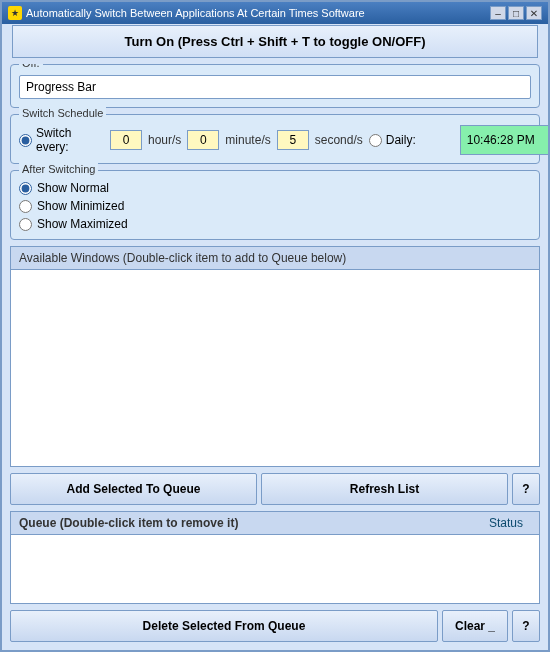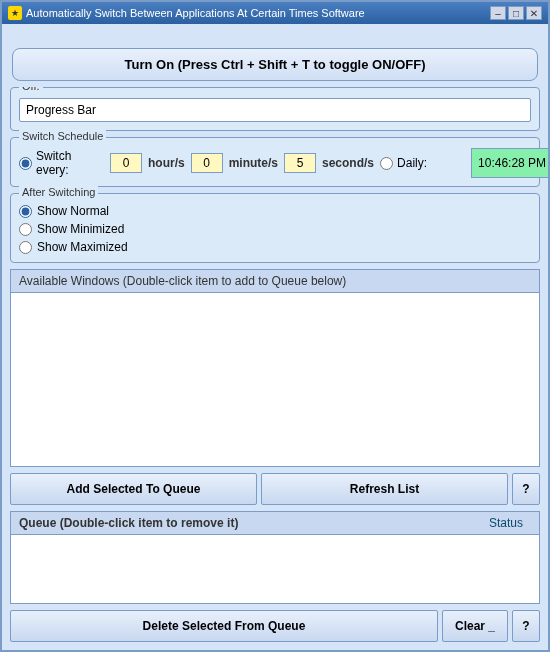--- a/index.html
+++ b/index.html
@@ -66,27 +66,27 @@
       cursor: pointer;
       display: flex;
       align-items: center;
       justify-content: center;
       color: #333;
     }
 
     .top-button {
       background: linear-gradient(to bottom, #e8f0fb, #d0dff5);
       border: 1px solid #7a9cc7;
-      border-radius: 8px;
+      border-radius: 0;
       padding: 8px 16px;
       font-size: 13px;
       font-weight: bold;
       color: #000;
       cursor: pointer;
-      margin: 24px 10px 6px 10px;
+      margin: 1px 10px 6px 10px;
       text-align: center;
       flex-shrink: 0;
     }
 
     .content {
       flex: 1;
       padding: 0 8px 8px 8px;
       display: flex;
       flex-direction: column;
       gap: 6px;
@@ -152,21 +152,20 @@
       padding: 2px 4px;
       border: 1px solid #7a9cc7;
       background: #fff8c0;
       text-align: center;
       font-size: 12px;
     }
 
     .unit-label {
       font-size: 12px;
       color: #333;
-      font-weight: bold;
     }
 
     .time-input {
       flex: 1;
       padding: 7px 6px;
       border: 1px solid #7a9cc7;
       background: #86efac;
       font-size: 12px;
     }
 

